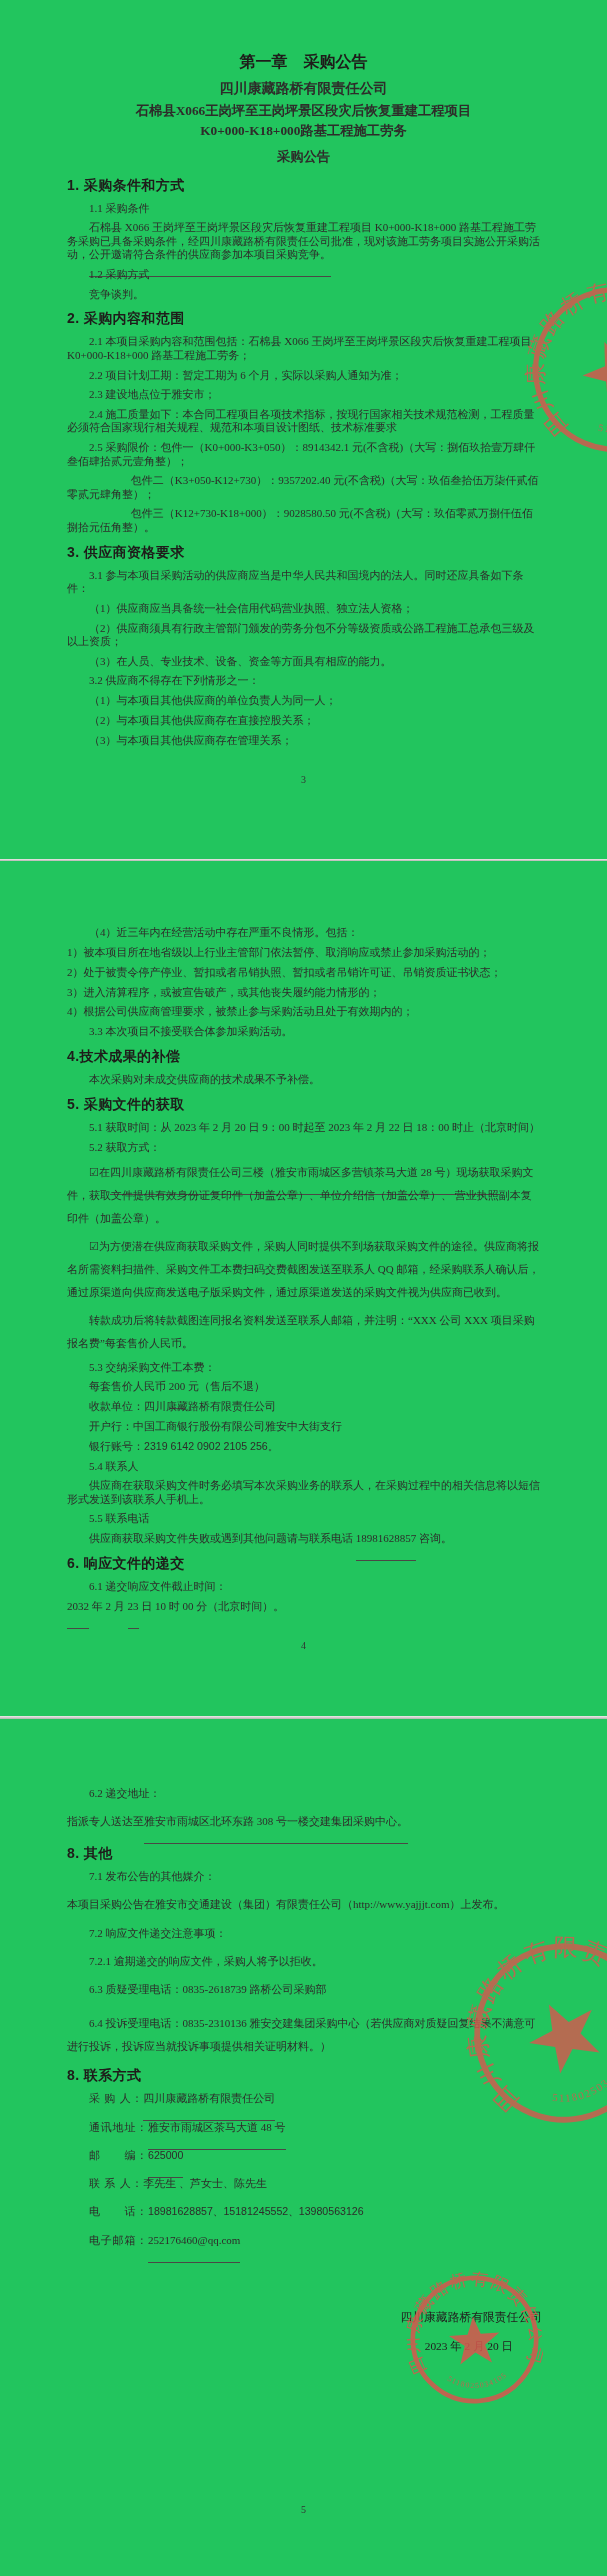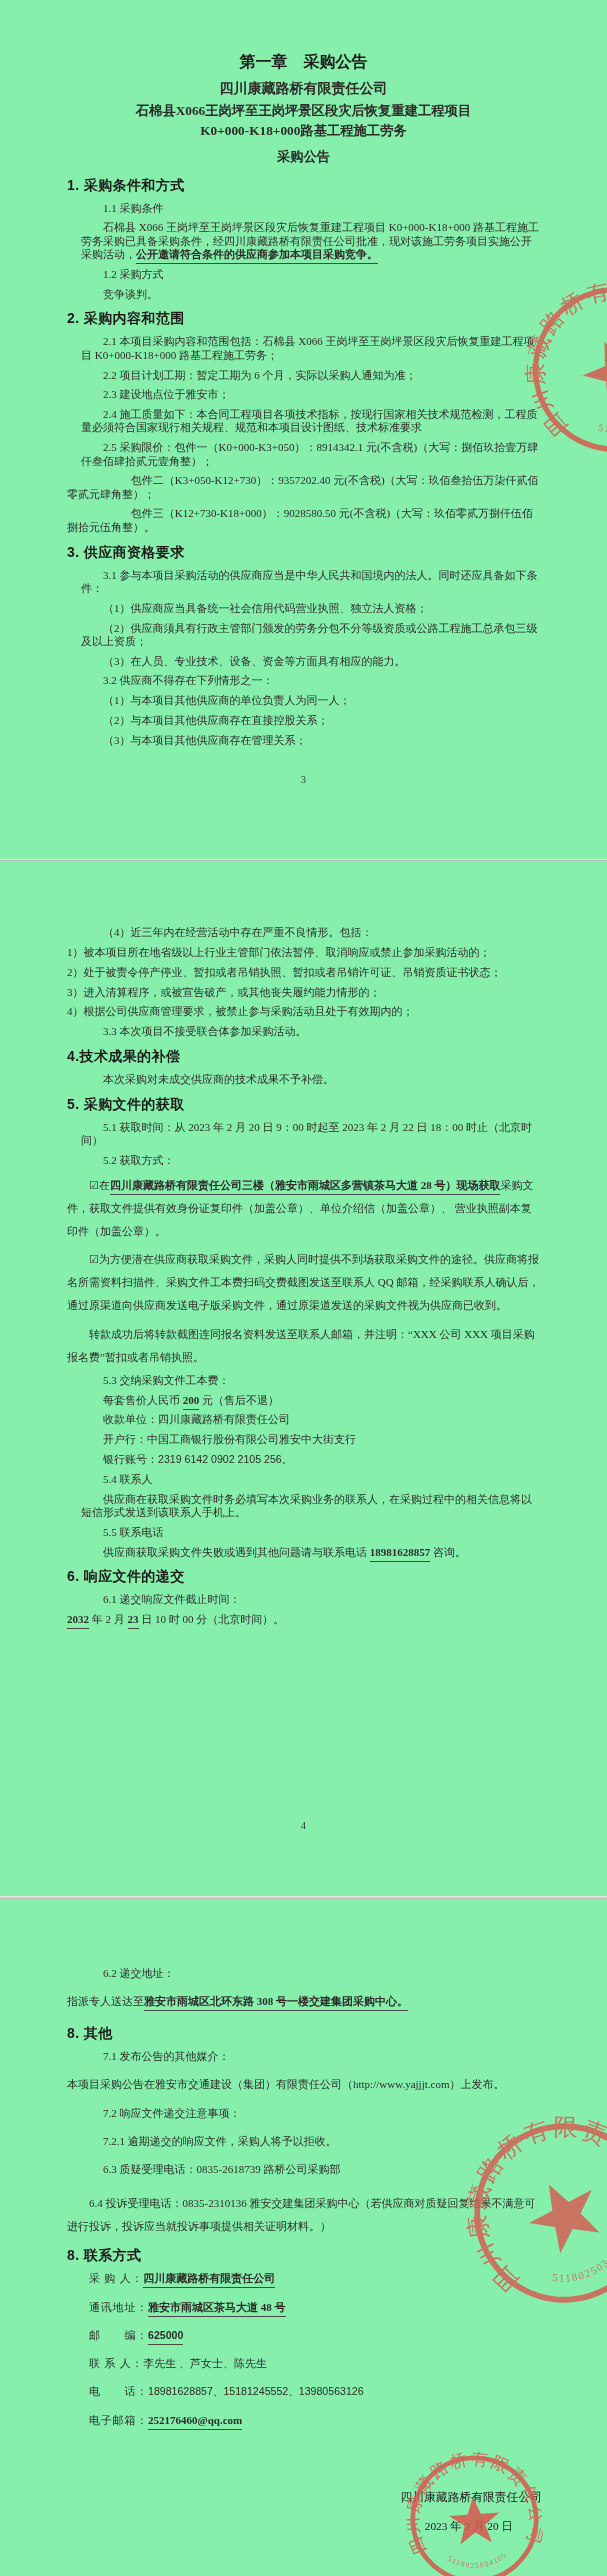--- a/index.html
+++ b/index.html
@@ -1,38 +1,38 @@
 <!DOCTYPE html>
 <html style="font-size:12px"><head>
 <meta charset="utf-8">
 <style>
   html,body{margin:0;padding:0;background:#ffffff;}
   body{width:607px;font-family:"Liberation Serif","DejaVu Serif",serif;color:#2e2c2a;}
-  .page{position:relative;width:607px;background:#86efac;overflow:hidden;}
+  .page{position:relative;width:607px;background:#22c55e;overflow:hidden;}
   .page1{height:859px;}
-  .page2{height:1035px;}
+  .page2{height:855px;}
   .page3{height:858px;}
   .sep{height:2.3px;background:linear-gradient(#ececea,#b3b3b0);}
   .content{padding:0 67px;}
   .c1{padding-top:50px;}
   .c2{padding-top:65px;}
   .c3{padding-top:68px;}
 
   .t-chapter{font-size:16px;line-height:23px;font-weight:bold;text-align:center;margin:0 0 6px;color:#1e1c1a;font-family:"Liberation Sans","DejaVu Sans",sans-serif;}
   .t-company{font-size:14px;line-height:20.5px;text-align:center;margin:0 0 1.5px;font-weight:600;}
   .t-proj{font-size:13.3px;line-height:20px;text-align:center;margin:0;font-weight:600;}
   .t-sub{font-size:13.3px;line-height:20px;text-align:center;margin:6px 0 4.6px;font-weight:600;}
 
   h2.sec{font-size:14px;line-height:21px;font-weight:bold;color:#1e1c1a;margin:7.6px 0 6px;font-family:"Liberation Sans","DejaVu Sans",sans-serif;letter-spacing:0.4px;}
   .body{font-size:11px;line-height:13.3px;margin:0 0 6.5px;}
-  .i2{text-indent:2em;margin-left:14px;}
+  .i2{text-indent:2em;}
   .i6{text-indent:5.8em;}
   .loose{line-height:23px;margin:0 0 5.3px;}
   .sp20{margin-bottom:15px;}
-  .u{border-bottom:0.8px solid #4a4845;padding-bottom:3px;font-weight:bold;}
+  .u{border-bottom:0.8px solid #4a4845;padding-bottom:16px;}
   .num{font-family:"Liberation Sans","DejaVu Sans",sans-serif;font-size:10.6px;}
 
   .pagenum{position:absolute;left:0;right:0;text-align:center;font-size:10px;color:#333;}
   .pn1{bottom:74px;}
   .pn2{bottom:65px;}
   .pn3{bottom:62px;}
 
   .crow{font-size:11px;line-height:13.3px;margin:0 0 15px;text-indent:2em;}
   .clabel{letter-spacing:0.8px;font-family:Liberation Serif, serif;}
 
@@ -104,21 +104,21 @@
     <p class="body i2">3.3 本次项目不接受联合体参加采购活动。</p>
 
     <h2 class="sec">4.技术成果的补偿</h2>
     <p class="body i2">本次采购对未成交供应商的技术成果不予补偿。</p>
 
     <h2 class="sec">5. 采购文件的获取</h2>
     <p class="body i2">5.1 获取时间：从 2023 年 2 月 20 日 9：00 时起至 2023 年 2 月 22 日 18：00 时止（北京时间）</p>
     <p class="body i2">5.2 获取方式：</p>
     <p class="body loose i2"><span class="chk">☑</span><span>在</span><span class="u">四川康藏路桥有限责任公司三楼（雅安市雨城区多营镇茶马大道 28 号）现场获取</span><span>采购文件，获取文件提供有效身份证复印件（加盖公章）、单位介绍信（加盖公章）、 营业执照副本复印件（加盖公章）。</span></p>
     <p class="body loose i2"><span class="chk">☑</span><span>为方便潜在供应商获取采购文件，采购人同时提供不到场获取采购文件的途径。供应商将报名所需资料扫描件、采购文件工本费扫码交费截图发送至联系人 QQ 邮箱，经采购联系人确认后，通过原渠道向供应商发送电子版采购文件，通过原渠道发送的采购文件视为供应商已收到。</span></p>
-    <p class="body loose i2">转款成功后将转款截图连同报名资料发送至联系人邮箱，并注明：“XXX 公司 XXX 项目采购报名费”暂扣或者吊销执照。</p>
+    <p class="body loose i2">转款成功后将转款截图连同报名资料发送至联系人邮箱，并注明：“XXX 公司 XXX 项目采购报名费”每套售价人民币。</p>
     <p class="body i2">5.3 交纳采购文件工本费：</p>
     <p class="body i2"><span>每套售价人民币 </span><span class="u">200</span><span> 元（售后不退）</span></p>
     <p class="body i2">收款单位：四川康藏路桥有限责任公司</p>
     <p class="body i2">开户行：中国工商银行股份有限公司雅安中大街支行</p>
     <p class="body i2"><span>银行账号：</span><span class="num">2319 6142 0902 2105 256。</span></p>
     <p class="body i2">5.4 联系人</p>
     <p class="body i2">供应商在获取采购文件时务必填写本次采购业务的联系人，在采购过程中的相关信息将以短信形式发送到该联系人手机上。</p>
     <p class="body i2">5.5 联系电话</p>
     <p class="body i2"><span>供应商获取采购文件失败或遇到其他问题请与联系电话 </span><span class="u">18981628857</span><span> 咨询。</span></p>
 

